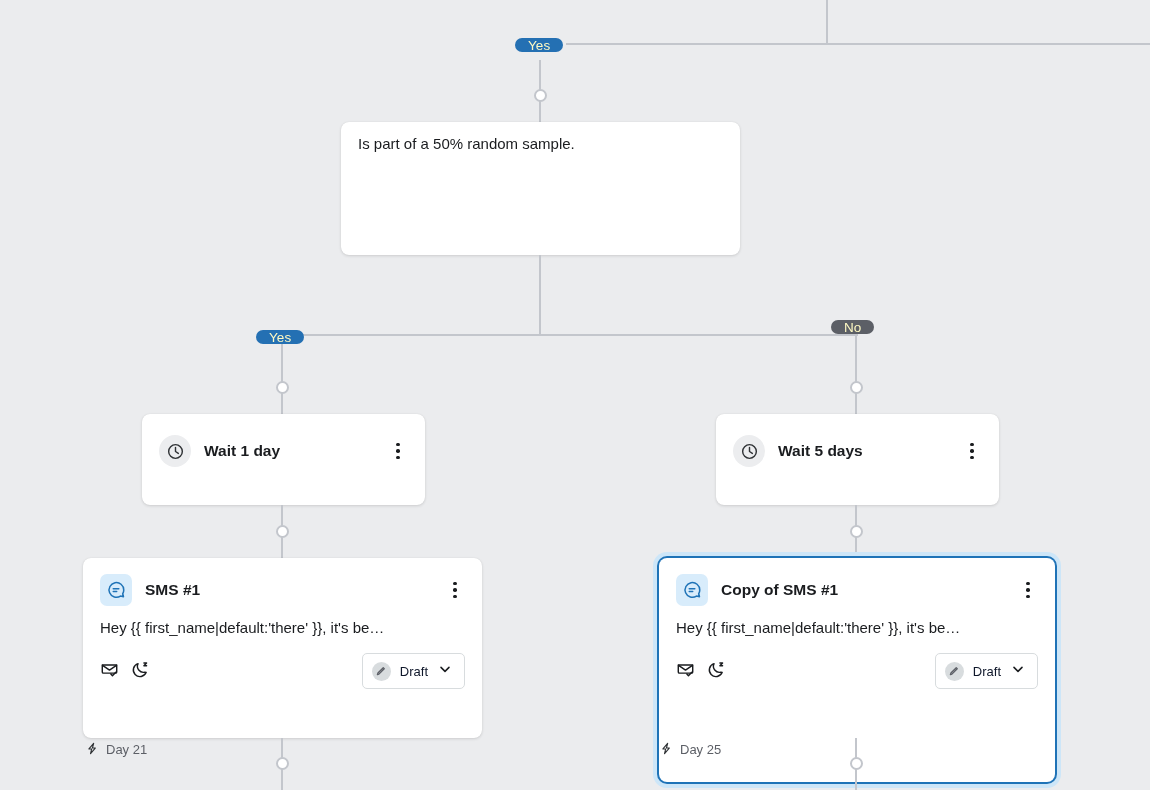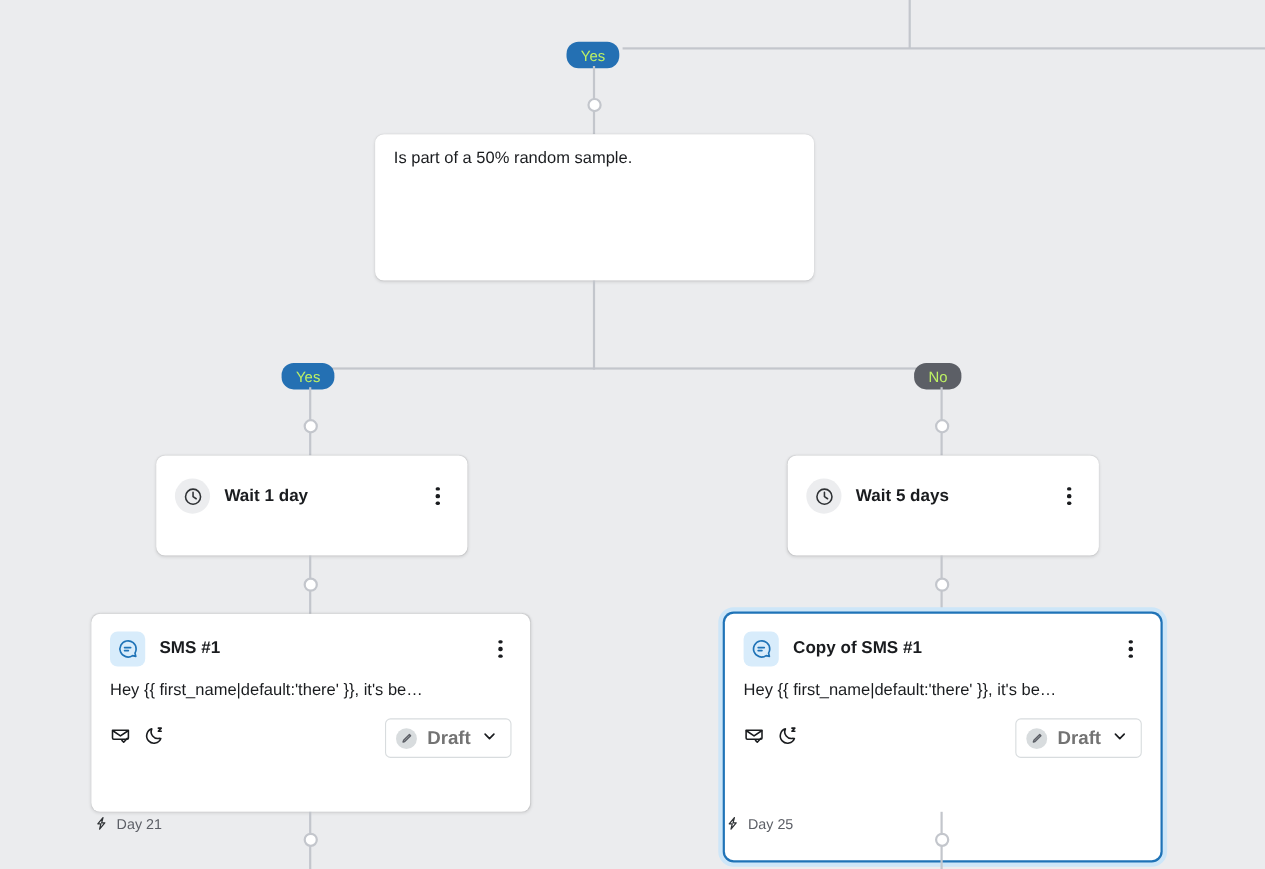--- a/index.html
+++ b/index.html
@@ -31,29 +31,29 @@
     position: absolute;
     width: 13px; height: 13px;
     border-radius: 50%;
     background: #ffffff;
     border: 2px solid #c3c6cc;
   }
 
   
   .pill {
     position: absolute;
-    height: 24px;
+    height: 14px;
     padding: 0 13px;
     border-radius: 11px;
     display: flex;
     align-items: center;
     justify-content: center;
     font-size: 13.5px;
     font-weight: 400;
-    color: #bef264;
+    color: #fef9c3;
     letter-spacing: .1px;
     white-space: nowrap;
   }
   .pill.yes { background: #2470b3; }
   .pill.no  { background: #5c5f66; }
 
   
   .card {
     position: absolute;
     background: #ffffff;
@@ -142,23 +142,22 @@
     border-radius: 5px;
   }
   .status-dot {
     width: 19px; height: 19px;
     border-radius: 50%;
     background: #d8dcde;
     display: flex; align-items: center; justify-content: center;
     flex: none;
   }
   .status-label {
-    font-size: 17px;
-    color: #737373;
-    font-weight: bold;
+    font-size: 13px;
+    color: #0f172a;
   }
 
   
   .day-label {
     position: absolute;
     display: flex;
     align-items: flex-start;
     gap: 7px;
     font-size: 13px;
     color: #5c5f66;
@@ -186,21 +185,21 @@
   <div class="vline" style="left:539px; top:255px; height:81px;"></div>
 
   <div class="hline" style="left:282px; top:334px; width:576px;"></div>
 
   <div class="vline" style="left:281px; top:334px; height:18px;"></div>
   <div class="pill yes" style="left:256px; top:330px;">Yes</div>
   <div class="vline" style="left:281px; top:352px; height:62px;"></div>
   <div class="node-dot" style="left:276px; top:381px;"></div>
 
   <div class="vline" style="left:855px; top:334px; height:18px;"></div>
-  <div class="pill no" style="left:831px; top:330px;">No</div>
+  <div class="pill no" style="left:831px; top:320px;">No</div>
   <div class="vline" style="left:855px; top:352px; height:62px;"></div>
   <div class="node-dot" style="left:850px; top:381px;"></div>
 
   <div class="card" style="left:142px; top:414px; width:283px; height:91px;">
     <div class="card-head tight">
       <span class="head-icon circle">
         <svg width="19" height="19" viewBox="0 0 20 20" fill="none" stroke="#2f3235" stroke-width="1.5" stroke-linecap="round" stroke-linejoin="round">
           <circle cx="10" cy="10" r="7.2"></circle>
           <path d="M10 5.8 V10 L13 12"></path>
         </svg>

